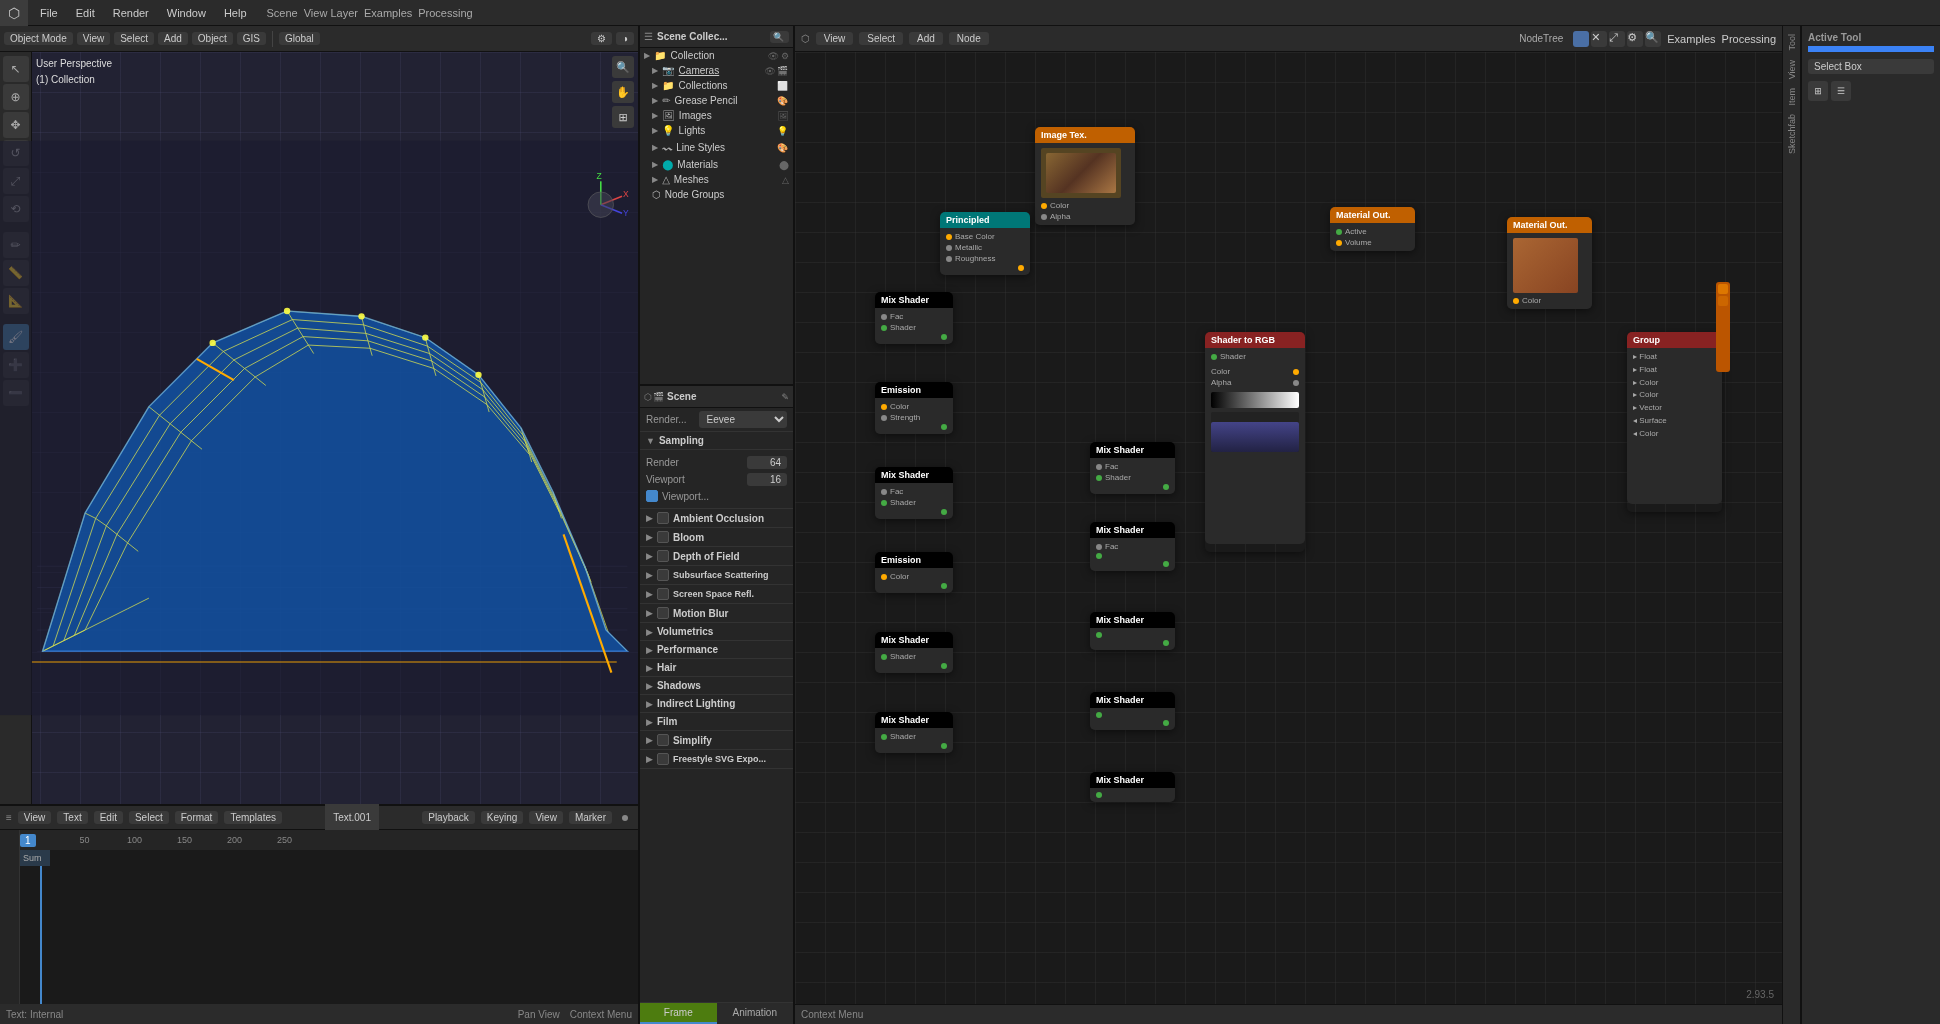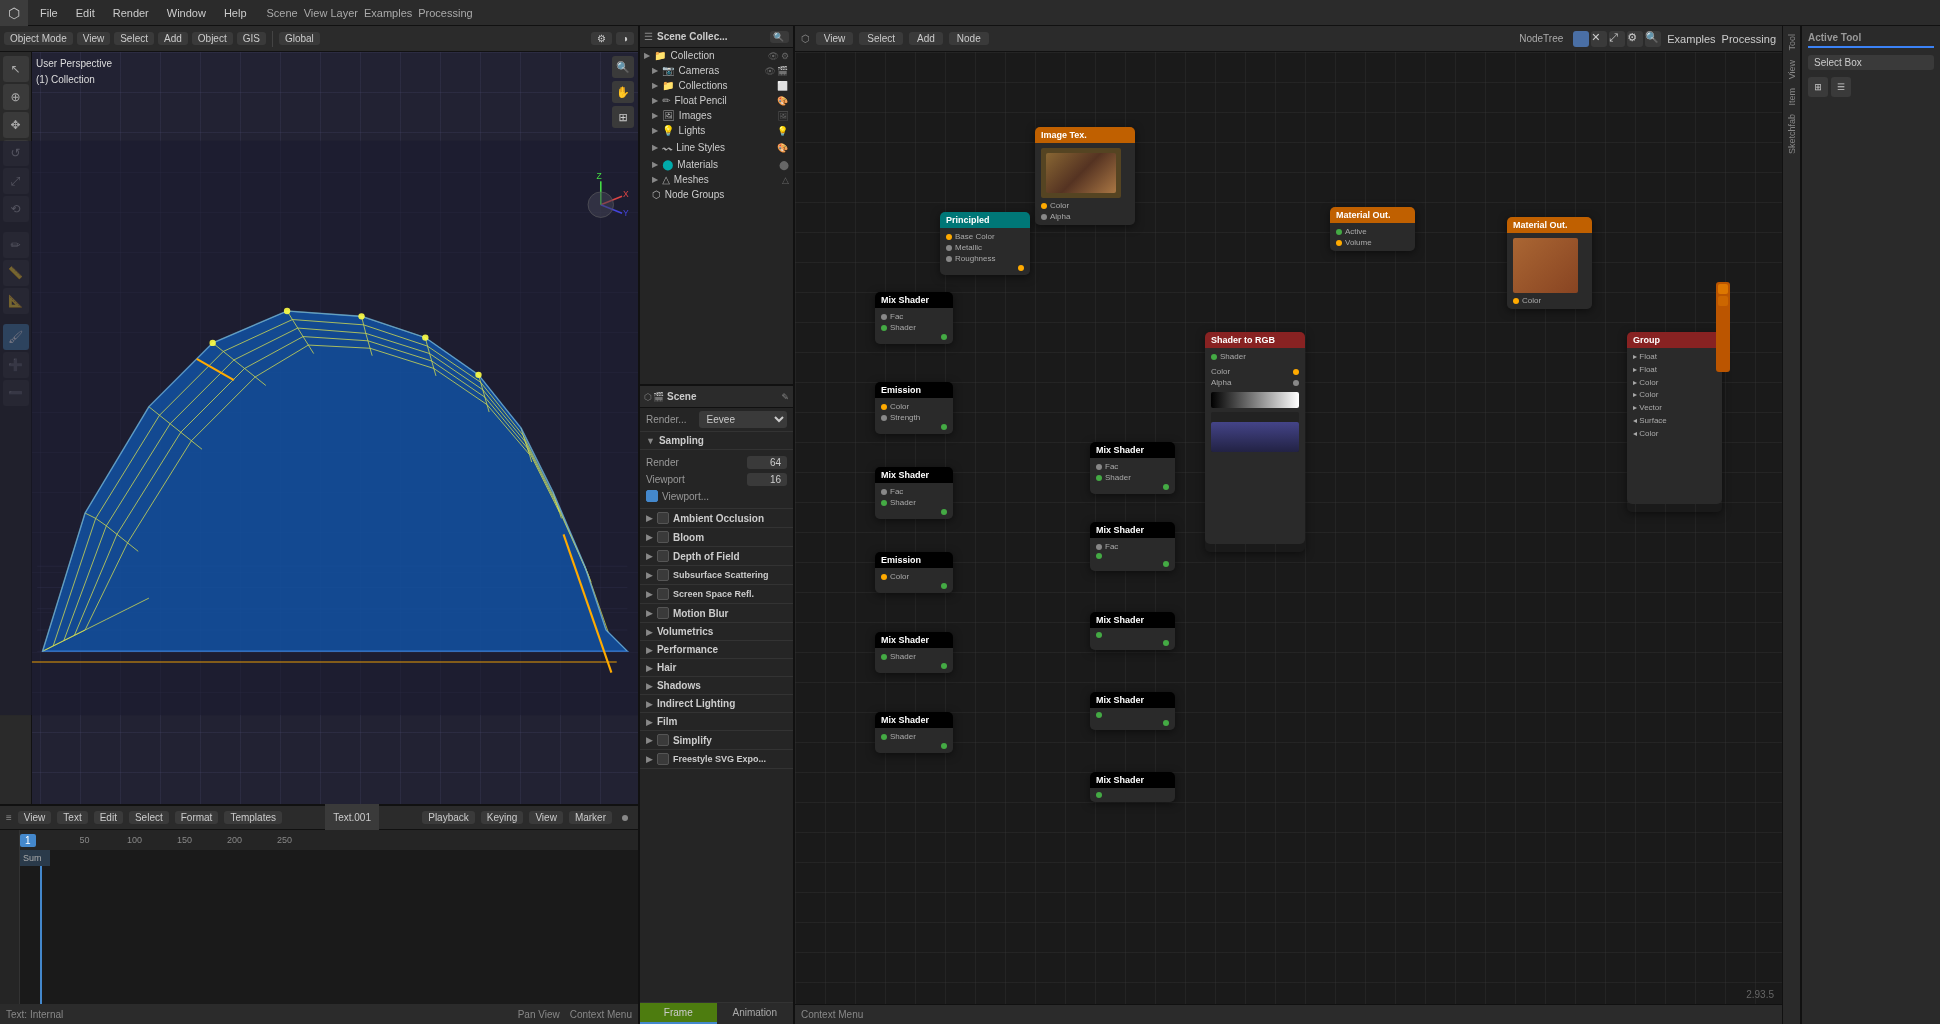--- a/index.html
+++ b/index.html
@@ -430,21 +430,21 @@
       display: flex;
       flex-direction: column;
       padding: 6px;
       gap: 4px;
     }
     .active-tool-title {
       color: #999;
       font-size: 10px;
       font-weight: bold;
       padding-bottom: 3px;
-      border-bottom: 2px solid #3b82f6;
+      border-bottom: 6px solid #3b82f6;
       margin-bottom: 3px;
     }
     .active-tool-name {
       color: #ccc;
       font-size: 10px;
       background: #3a3a3a;
       padding: 2px 6px;
       border-radius: 3px;
       cursor: pointer;
     }
@@ -786,40 +786,40 @@
           <span style="font-size:10px;">Collection</span>
           <div class="tree-actions">
             <span class="tree-action-icon">👁</span>
             <span class="tree-action-icon">⚙</span>
           </div>
         </div>
 
         <div class="tree-item" style="padding-left:12px;">
           <span class="tree-arrow">▶</span>
           <span class="tree-icon">📷</span>
-          <span style="font-size:10px;">Cameras</span>
+          <span style="font-size:10px;text-decoration:underline;">Cameras</span>
           <div class="tree-actions">
             <span class="tree-action-icon">👁</span>
             <span class="tree-action-icon">🎬</span>
           </div>
         </div>
 
         <div class="tree-item" style="padding-left:12px;">
           <span class="tree-arrow">▶</span>
           <span class="tree-icon">📁</span>
           <span style="font-size:10px;">Collections</span>
           <div class="tree-actions">
             <span class="tree-action-icon">⬜</span>
           </div>
         </div>
 
         <div class="tree-item" style="padding-left:12px;">
           <span class="tree-arrow">▶</span>
           <span class="tree-icon">✏</span>
-          <span style="font-size:10px;">Float Pencil</span>
+          <span style="font-size:10px;">Grease Pencil</span>
           <div class="tree-actions">
             <span class="tree-action-icon">🎨</span>
           </div>
         </div>
 
         <div class="tree-item" style="padding-left:12px;">
           <span class="tree-arrow">▶</span>
           <span class="tree-icon">🖼</span>
           <span style="font-size:10px;">Images</span>
           <div class="tree-actions">

